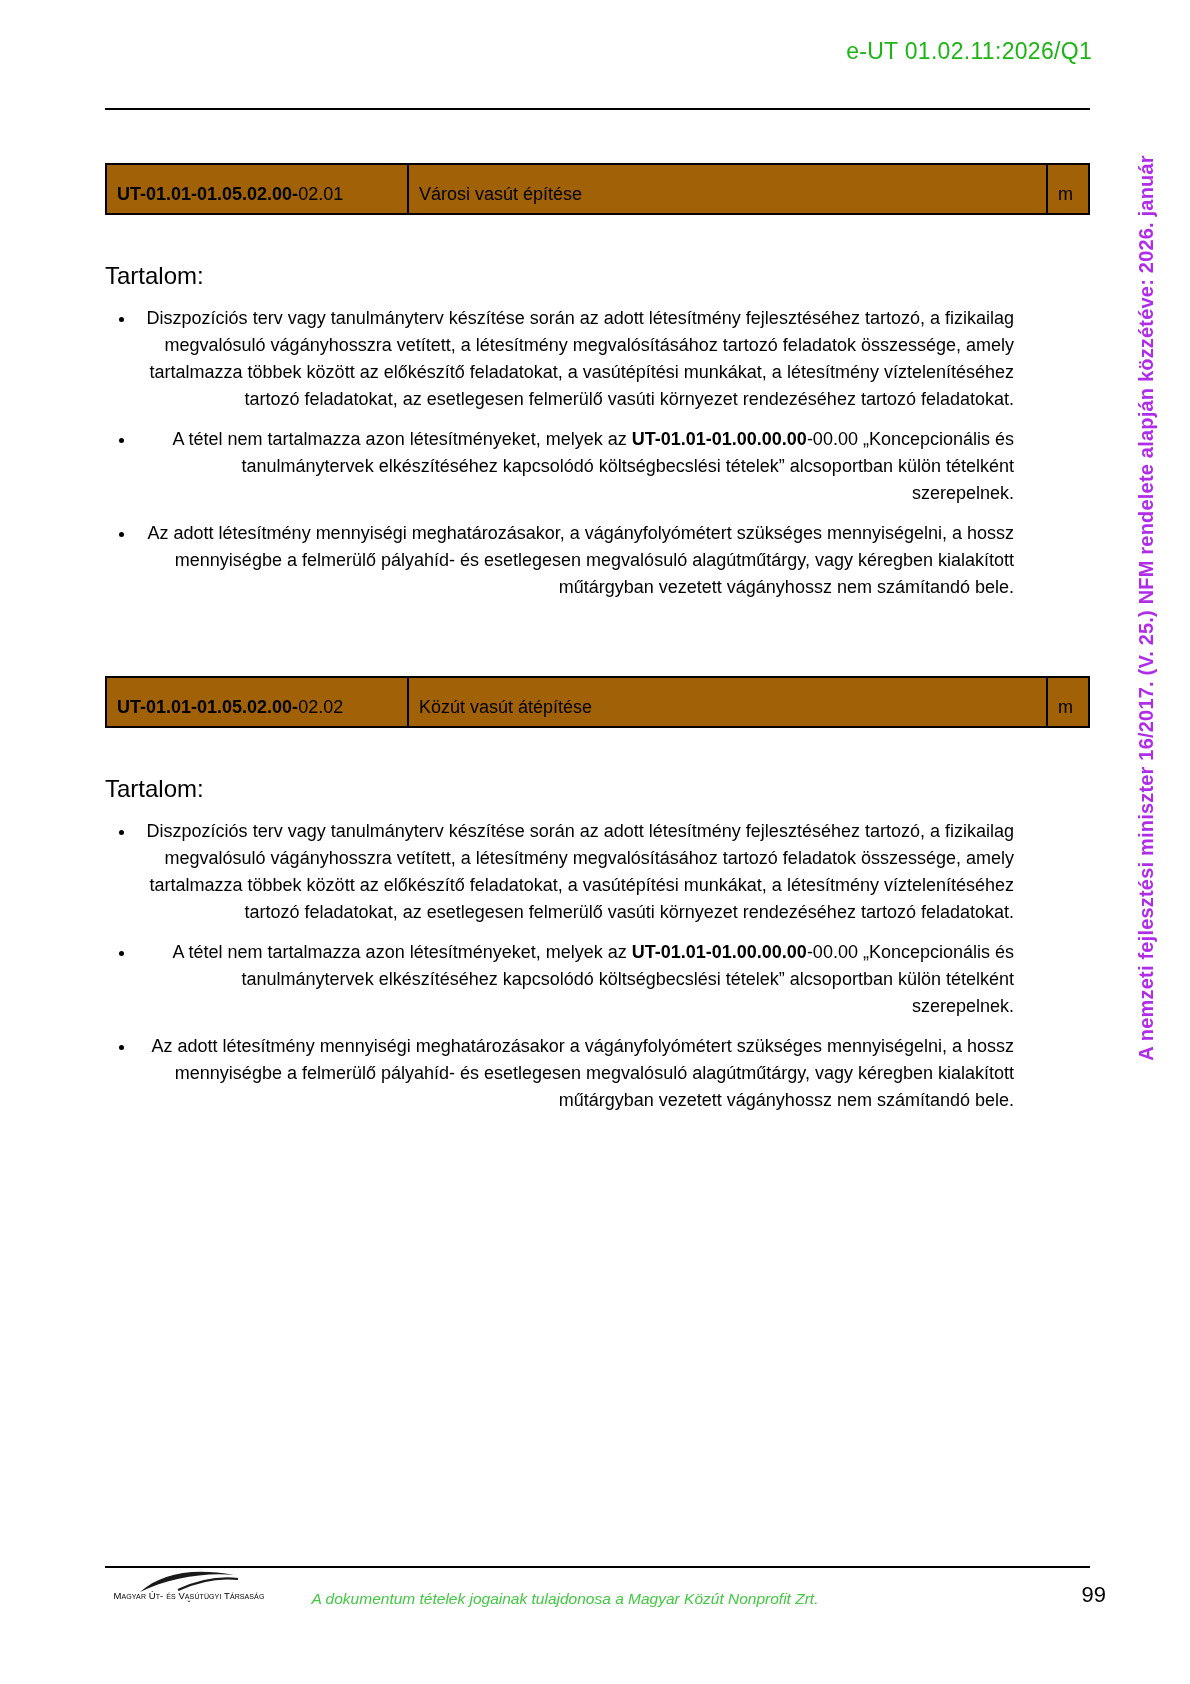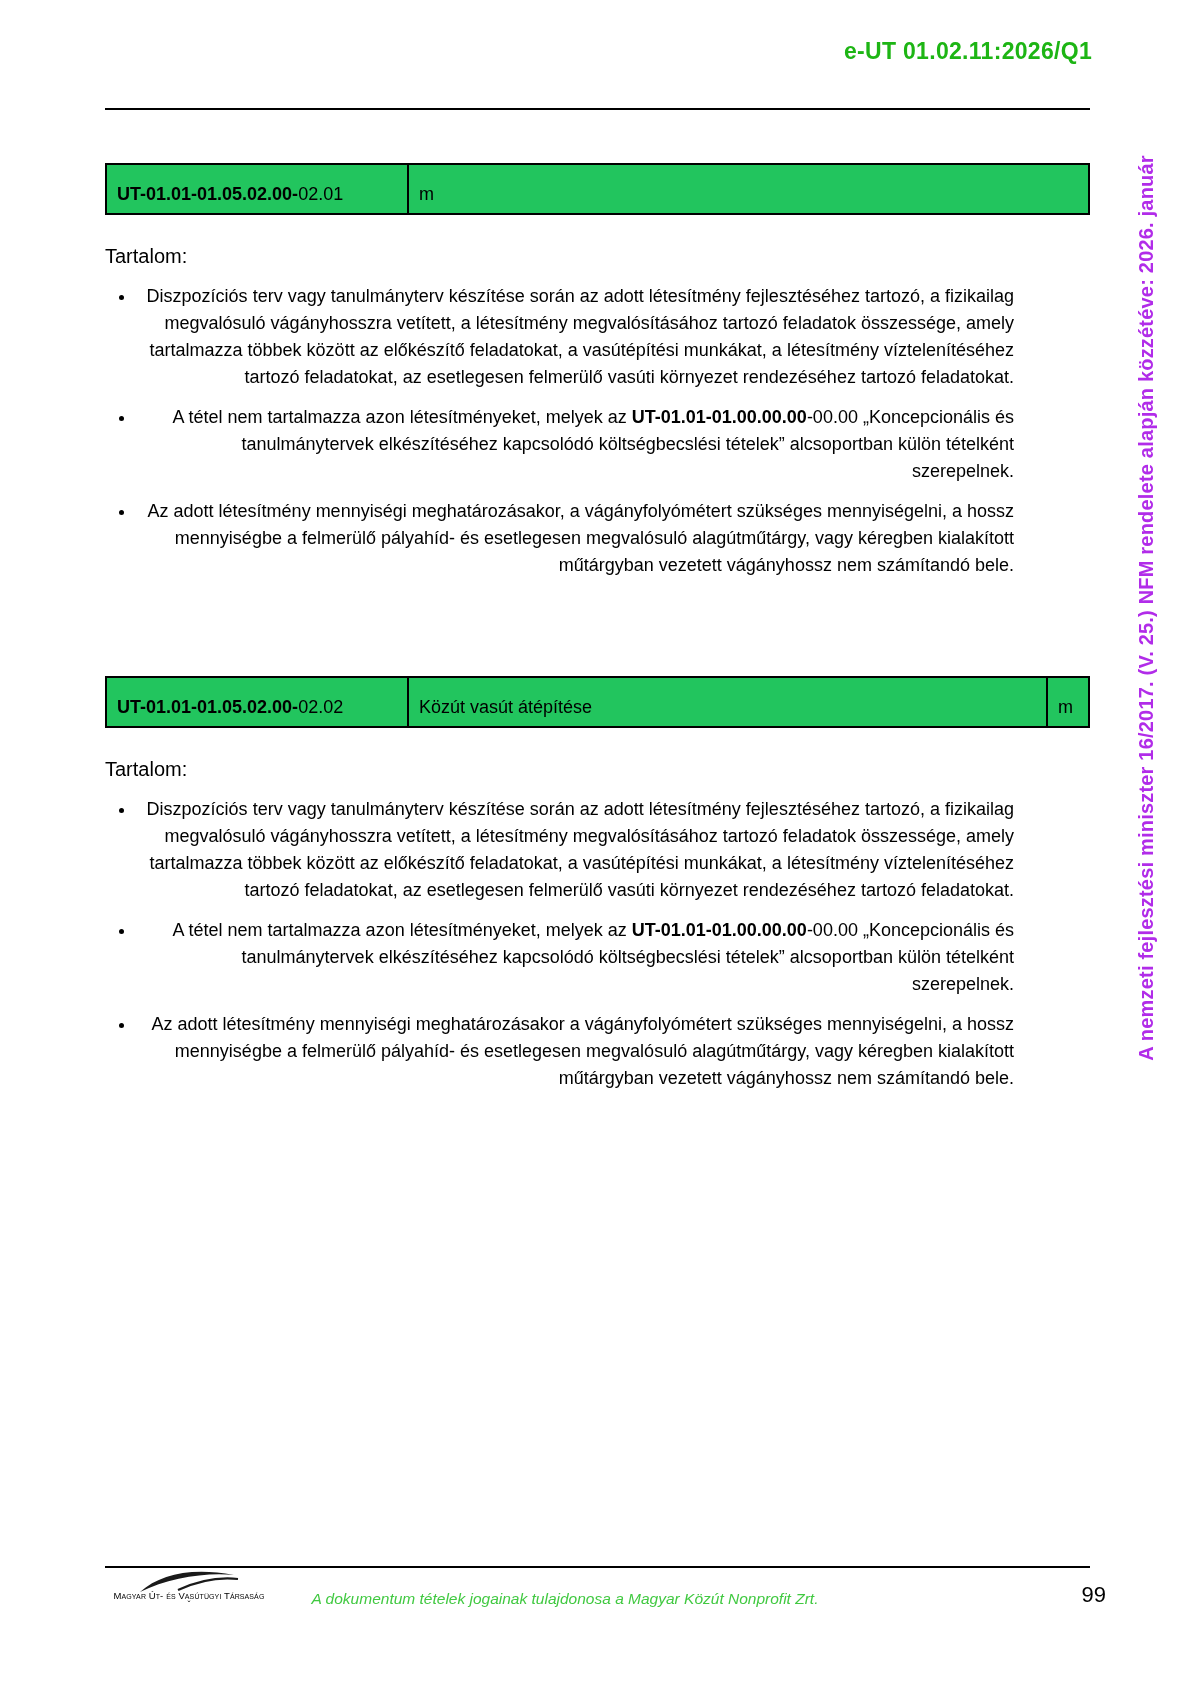--- a/index.html
+++ b/index.html
@@ -4,21 +4,21 @@
 <style>
   html,body { margin:0; padding:0; background:#ffffff; }
   .page {
     position:relative; width:1190px; height:1684px; background:#ffffff;
     font-family:"Liberation Sans", sans-serif; color:#000; overflow:hidden;
   }
 
   
   .doc-code-top {
     position:absolute; top:38px; right:98px;
-    font-size:23px; font-weight:bold; color:var(--green,#1db514);
+    font-size:23px; font-weight:normal; color:var(--green,#1db514);
     letter-spacing:0.3px;
   }
 
   
   .running-header {
     position:absolute; top:84px; left:105px; width:985px;
     display:flex; justify-content:space-between; align-items:flex-end;
     font-size:16.5px;
   }
   .running-header .left { font-variant:small-caps; letter-spacing:0.2px; }
@@ -27,32 +27,32 @@
     border-top:2px solid #000;
   }
 
   
   .section { position:absolute; left:105px; width:985px; }
   .section-0 { top:163px; }
   .section-1 { top:676px; }
 
   .item-table {
     display:flex; border:2px solid #000; height:48px; box-sizing:content-box;
-    background:#22c55e;
+    background:#a16207;
   }
   .item-table .cell {
     display:flex; align-items:flex-end; padding:0 8px 8px 10px;
     font-size:18px; box-sizing:border-box; white-space:nowrap;
   }
   .cell-code  { width:300px; }
   .cell-title { flex:1; border-left:2px solid #000; }
   .cell-unit  { width:42px; border-left:2px solid #000; padding-left:9px; }
   .cell-code .bold-part { font-weight:bold; }
 
-  .tartalom { margin-top:30px; font-size:20px; }
+  .tartalom { margin-top:47px; font-size:24px; }
 
   ul.bullets { margin:15px 0 0 0; padding-left:31px; width:878px;text-align:right; }
   ul.bullets li {
     font-size:18px; line-height:27px; margin-bottom:13px;
   }
   ul.bullets li .seg-bold { font-weight:bold; }
 
   
   .side-note {
     position:absolute; left:1146px; top:608px;
@@ -91,20 +91,21 @@
 
   <div class="doc-code-top">e-UT 01.02.11:2026/Q1</div>
 
   <div class="header-rule"></div>
 
   <div class="section section-0">
     <div class="item-table">
       <div class="cell cell-code">
         <span><span class="bold-part">UT-01.01-01.05.02.00-</span><span>02.01</span></span>
       </div>
+      <div class="cell cell-title">Városi vasút építése</div>
       <div class="cell cell-unit">m</div>
     </div>
 
     <div class="tartalom">Tartalom:</div>
 
     <ul class="bullets">
       <li><span>Diszpozíciós terv vagy tanulmányterv készítése során az adott létesítmény fejlesztéséhez tartozó, a fizikailag megvalósuló vágányhosszra vetített, a létesítmény megvalósításához tartozó feladatok összessége, amely tartalmazza többek között az előkészítő feladatokat, a vasútépítési munkákat, a létesítmény víztelenítéséhez tartozó feladatokat, az esetlegesen felmerülő vasúti környezet rendezéséhez tartozó feladatokat.</span><span class="seg-bold"></span><span></span></li>
       <li><span>A tétel nem tartalmazza azon létesítményeket, melyek az </span><span class="seg-bold">UT-01.01-01.00.00.00</span><span>-00.00 „Koncepcionális és tanulmánytervek elkészítéséhez kapcsolódó költségbecslési tételek” alcsoportban külön tételként szerepelnek.</span></li>
       <li><span>Az adott létesítmény mennyiségi meghatározásakor, a vágányfolyómétert szükséges mennyiségelni, a hossz mennyiségbe a felmerülő pályahíd- és esetlegesen megvalósuló alagútműtárgy, vagy kéregben kialakított műtárgyban vezetett vágányhossz nem számítandó bele.</span><span class="seg-bold"></span><span></span></li>
     </ul>

